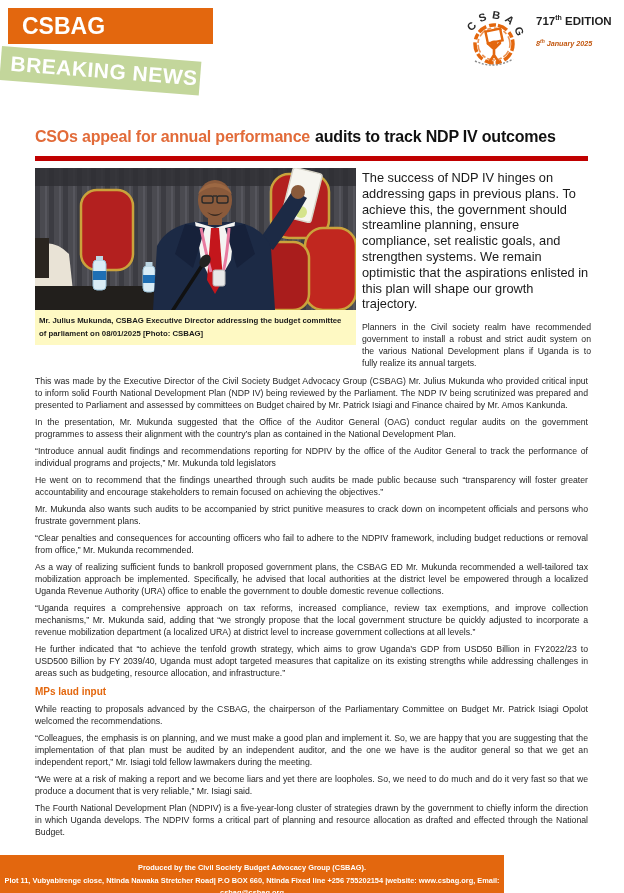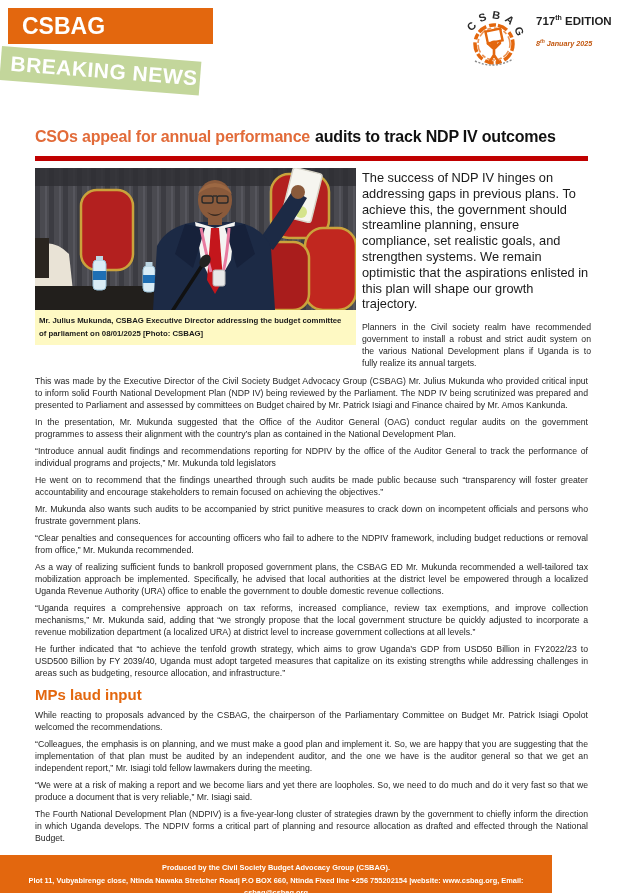--- a/index.html
+++ b/index.html
@@ -30,24 +30,24 @@
            color:#1a1a1a;font-size:7.8px;font-weight:bold;line-height:13px;padding:4px 7px 5px 4px;}
 
   
   .lead-col{position:absolute;left:362px;top:170px;width:229px;}
   .pull-quote{font-size:12.8px;font-weight:normal;color:#1a1a1a;line-height:15.8px;}
   .summary{margin-top:9px;font-size:8.7px;color:#262626;text-align:justify;line-height:12px;}
 
   
   .body-col{position:absolute;left:35px;top:375px;width:553px;}
   .body-col p{margin:0 0 5px 0;font-size:8.7px;color:#262626;text-align:justify;line-height:12px;}
-  .section-header{margin:7px 0 6px 0;font-size:15px;font-weight:bold;color:#E3670E;}
+  .section-header{margin:7px 0 6px 0;font-size:10px;font-weight:bold;color:#E3670E;}
 
   
-  .footer{position:absolute;left:0;bottom:0;width:552px;height:38px;background:#E3670E;
+  .footer{position:absolute;left:0;bottom:0;width:504px;height:38px;background:#E3670E;
           color:#fff;text-align:center;font-weight:bold;font-size:7.4px;line-height:12px;padding-top:7px;box-sizing:border-box;}
   .footer .f2{margin-top:1px;}
 </style>
 </head>
 <body>
 
 <div class="page">
 
   <div class="brand-box">
     <span>CSBAG</span>

